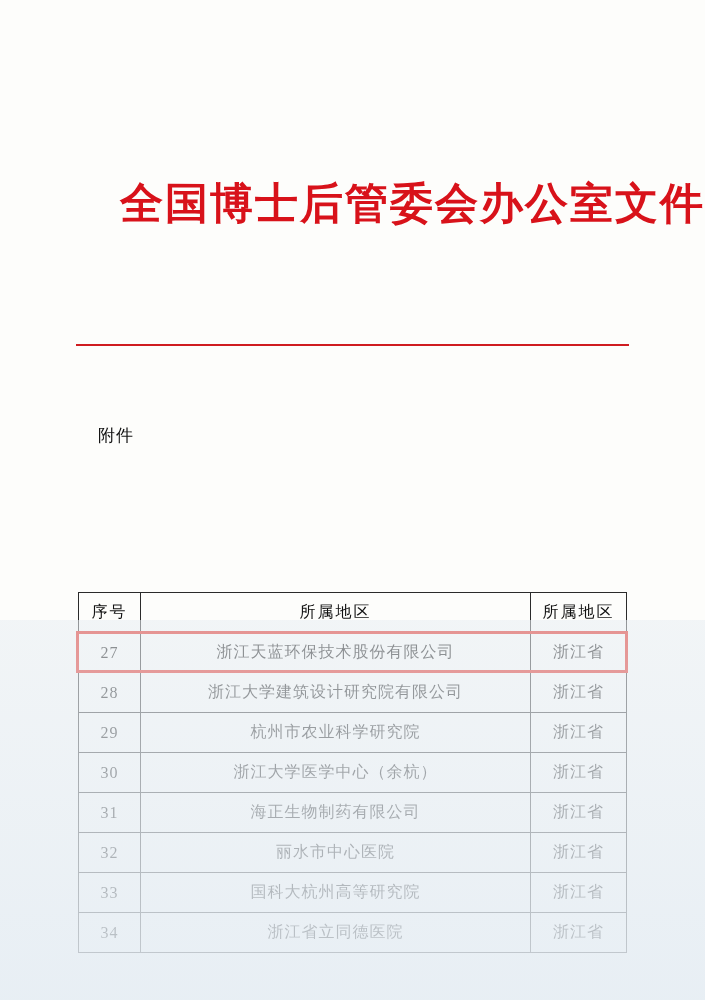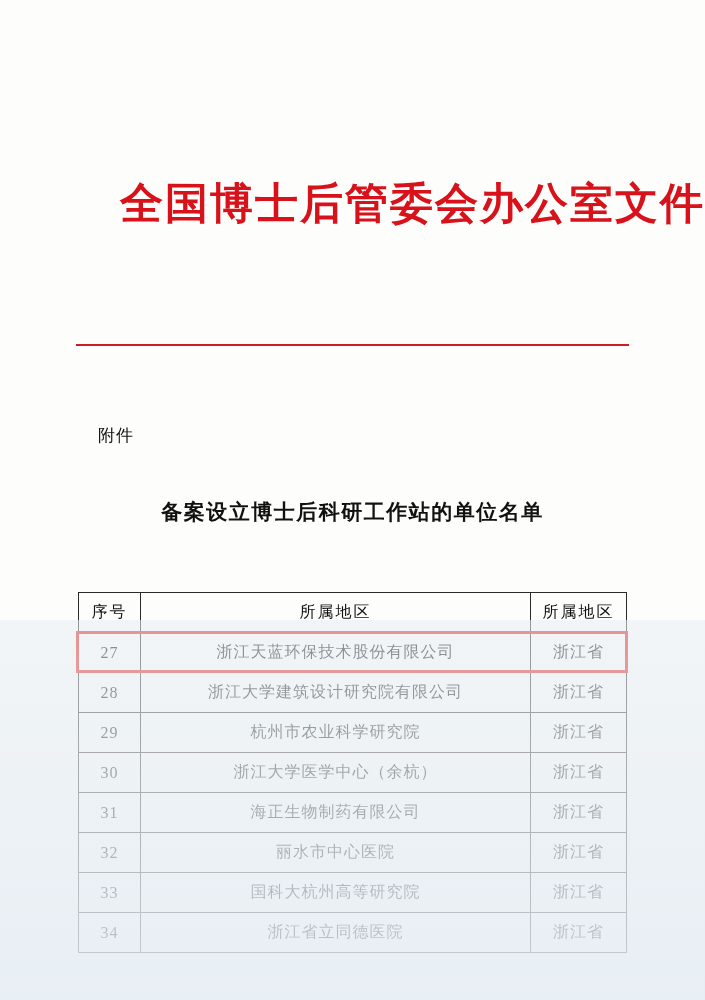--- a/index.html
+++ b/index.html
@@ -134,21 +134,20 @@
 
 <div class="page">
 
   <div class="doc-title">全国博士后管委会办公室文件</div>
 
 
   <div class="red-rule"></div>
 
   <div class="attachment-label">附件</div>
 
-  <div class="list-title">备案设立博士后科研工作站的单位名单</div>
 
   <table class="units">
     <colgroup>
       <col class="c-index">
       <col class="c-unit">
       <col class="c-area">
     </colgroup>
     <thead>
       <tr>
         <th>序号</th>

